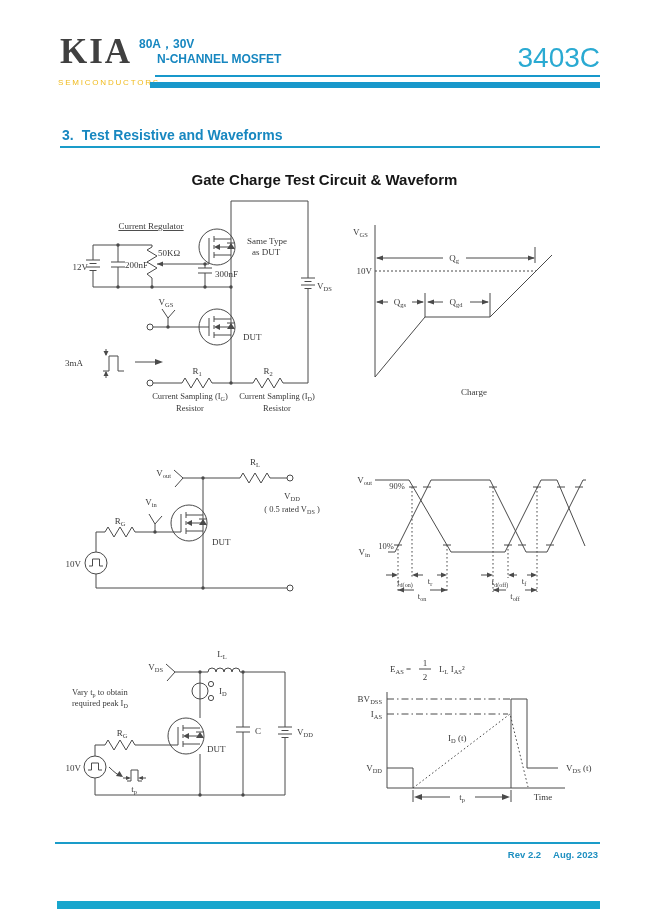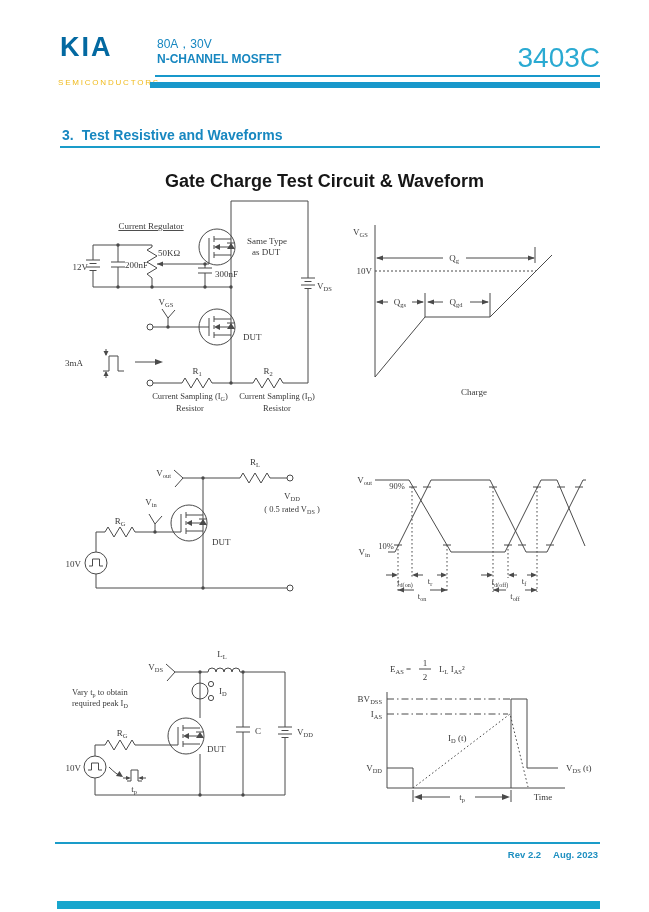--- a/index.html
+++ b/index.html
@@ -1,32 +1,32 @@
 <!DOCTYPE html>
 <html><head>
 <meta charset="utf-8">
 <style>
   html,body{margin:0;padding:0;background:#e8e8e8;}
   .page{position:relative;width:649px;height:912px;background:#ffffff;margin:0 auto;
         font-family:"Liberation Sans",sans-serif;overflow:hidden;}
   .abs{position:absolute;}
   
-  .logo{left:60px;top:34px;font-size:27px;font-weight:bold;color:#0369a1;letter-spacing:2px;line-height:1;}
+  .logo{left:60px;top:34px;font-size:35px;font-weight:bold;color:#404040;letter-spacing:2px;line-height:1;font-family:Liberation Serif, serif;}
   .logo-sub{left:58px;top:78px;font-size:8px;color:#f0bb1e;letter-spacing:1.8px;}
-  .rating{left:157px;top:36px;font-size:12px;font-weight:normal;color:#1787c0;}
+  .rating{left:139px;top:36px;font-size:12px;font-weight:bold;color:#1787c0;}
   .devtype{left:157px;top:52px;font-size:12px;font-weight:bold;color:#1787c0;}
   .hline-thin{left:155px;top:75px;width:445px;height:2px;background:#1898cb;}
   .hline-thick{left:150px;top:82px;width:450px;height:6px;background:#1898cb;}
   .partnum{left:440px;top:42px;width:160px;text-align:right;font-size:28px;color:#2aaad2;}
   
   .sect{left:62px;top:127px;font-size:14px;font-weight:bold;color:#1787c0;}
   .sect .num{margin-right:8px;}
   .sect-rule{left:60px;top:146px;width:540px;height:2px;background:#1a9cc9;}
   
-  .figtitle{left:30px;right:30px;text-align:center;font-size:18px;font-weight:bold;color:#161616;}
+  .figtitle{left:30px;right:30px;text-align:center;font-size:15px;font-weight:bold;color:#161616;}
   .t1{top:171px;} .t2{top:431px;} .t3{top:625px;}
   
   .fig{position:absolute;}
   .fig path,.fig circle,.fig line{stroke:#4a4a4a;stroke-width:1;fill:none;}
   .fig .ah{fill:#4a4a4a;stroke:none;}
   .fig .dot{fill:#4a4a4a;stroke:none;}
   .fig .term{fill:#ffffff;stroke:#4a4a4a;}
   .fig text{font:9px "Liberation Serif",serif;fill:#3a3a3a;stroke:none;}
   .fig text.sm{font-size:8.5px;}
   .fig .dash{stroke-dasharray:2,2;}

